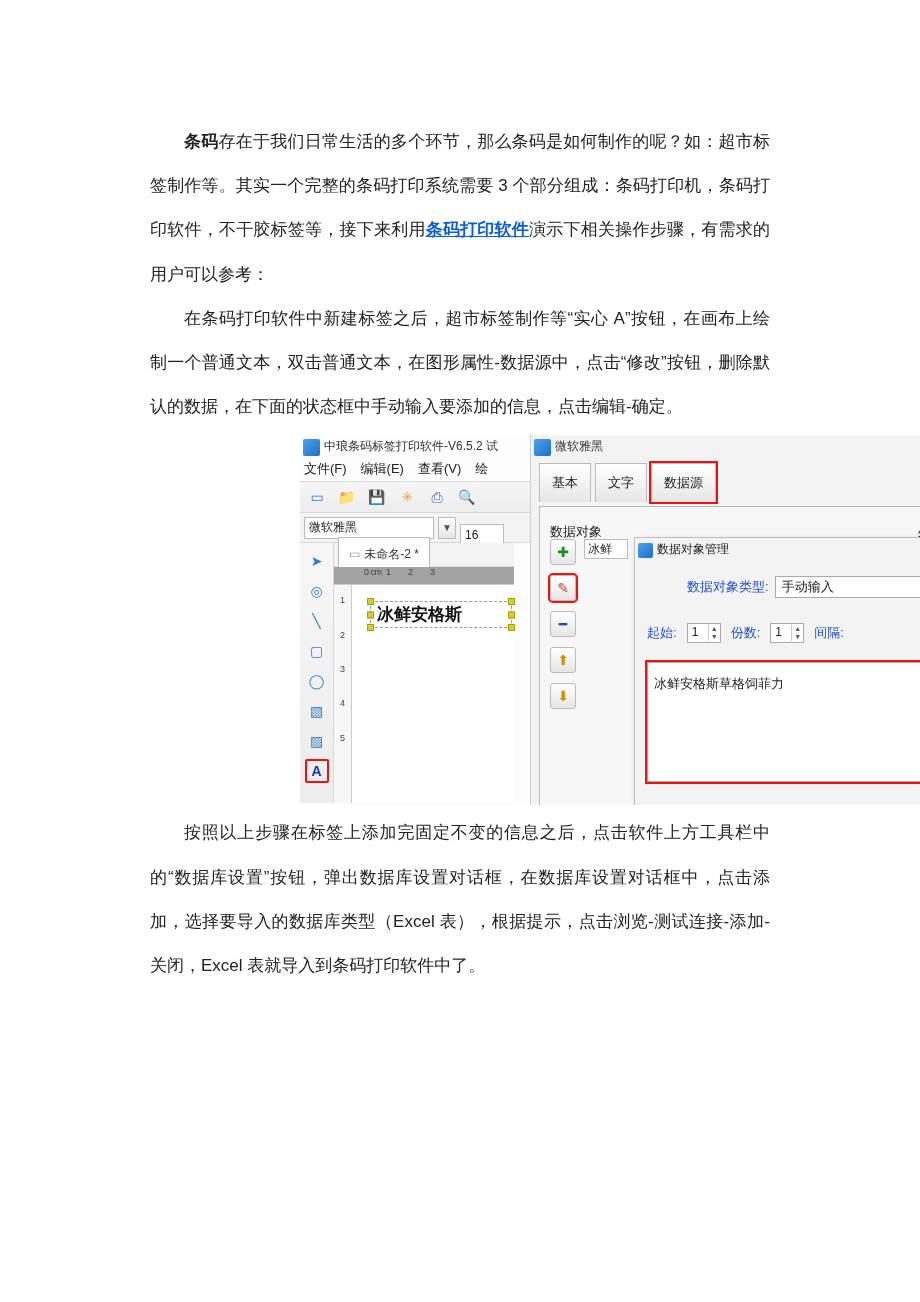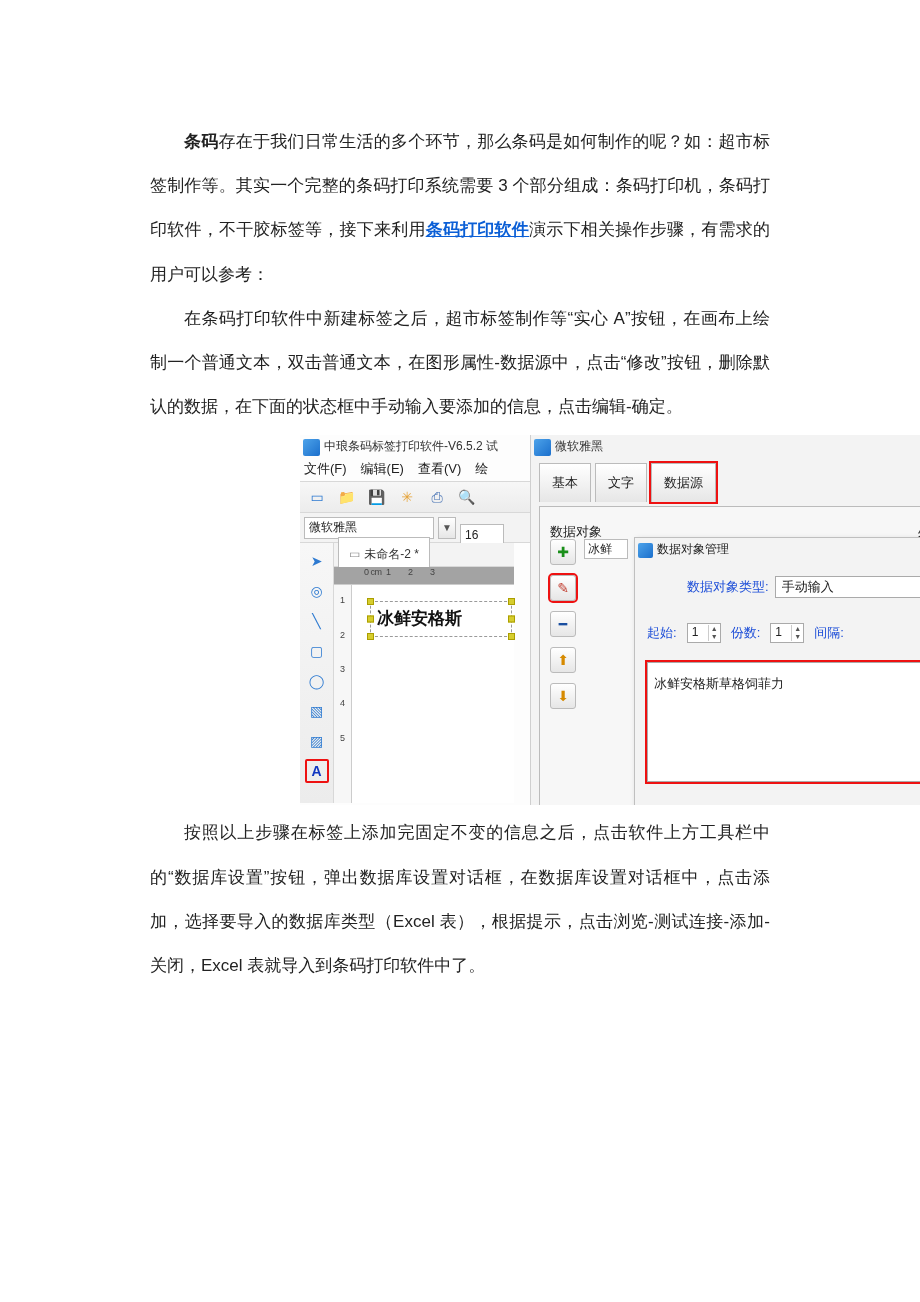--- a/index.html
+++ b/index.html
@@ -42,21 +42,21 @@
     .stbtn { width:24px; height:24px; display:flex; align-items:center; justify-content:center; border:1px solid transparent; border-radius:2px; font-size:14px;}
     .stbtn.red-sel { border:2px solid #e11; padding:0; }
     .canvas-area { flex: 0 0 180px; display:flex; flex-direction:column; }
     .tab-row { height:24px; display:flex; align-items:center; font-size:12px; color:#333; padding-left:4px; background:#f3f3f3; border-bottom:1px solid #d8d8d8;}
     .tab-chip { background:#fff; border:1px solid #bbb; padding:1px 10px; display:flex; align-items:center; gap:4px; }
     .ruler-h { height:18px; background:#a3a3a3; border-bottom:1px solid #ccc; font-size:9px; color:#444; display:flex; align-items:flex-end; padding-left:30px; letter-spacing:-0.5px;}
     .ruler-h .tick { width:22px; }
     .canvas-body { flex:1; display:flex; }
     .ruler-v { width:18px; background:#f7f7f7; border-right:1px solid #ccc; font-size:9px; color:#444; display:flex; flex-direction:column; align-items:center; padding-top:4px; gap:11px;}
     .canvas { flex:1; background:#fff; position:relative; }
-    .sel-box { position:absolute; top:16px; left:18px; width:142px; height:36px; border:1px dashed #9a9a9a; display:flex; align-items:center; justify-content:flex-start; padding-left:6px; }
+    .sel-box { position:absolute; top:16px; left:18px; width:142px; height:27px; border:1px dashed #9a9a9a; display:flex; align-items:center; justify-content:flex-start; padding-left:6px; }
     .sel-box .handle { position:absolute; width:7px; height:7px; background:#d6cd2e; border:1px solid #ab9e00;}
     .h-tl{top:-4px;left:-4px;} .h-tr{top:-4px;right:-4px;} .h-bl{bottom:-4px;left:-4px;} .h-br{bottom:-4px;right:-4px;}
     .h-ml{top:50%;left:-4px;transform:translateY(-50%);} .h-mr{top:50%;right:-4px;transform:translateY(-50%);}
     .sel-text { font-weight:700; font-size:17px; color:#111; font-family:"Microsoft YaHei"; }
     
     .dialog { position:absolute; top:0; left:230px; width:440px; height:370px; background:#f3f3f3; border-left:1px solid #cfcfcf; }
     .dlg-title-row { display:flex; align-items:center; height:22px; }
     .tabs2 { display:flex; gap:4px; padding:6px 8px 0 8px; }
     .tab2 { border:1px solid #bbb; background:linear-gradient(#fff,#e6e6e6); font-size:13px; padding:2px 12px; border-bottom:none; }
     .tab2.red-sel { outline:2px solid #e11; }

